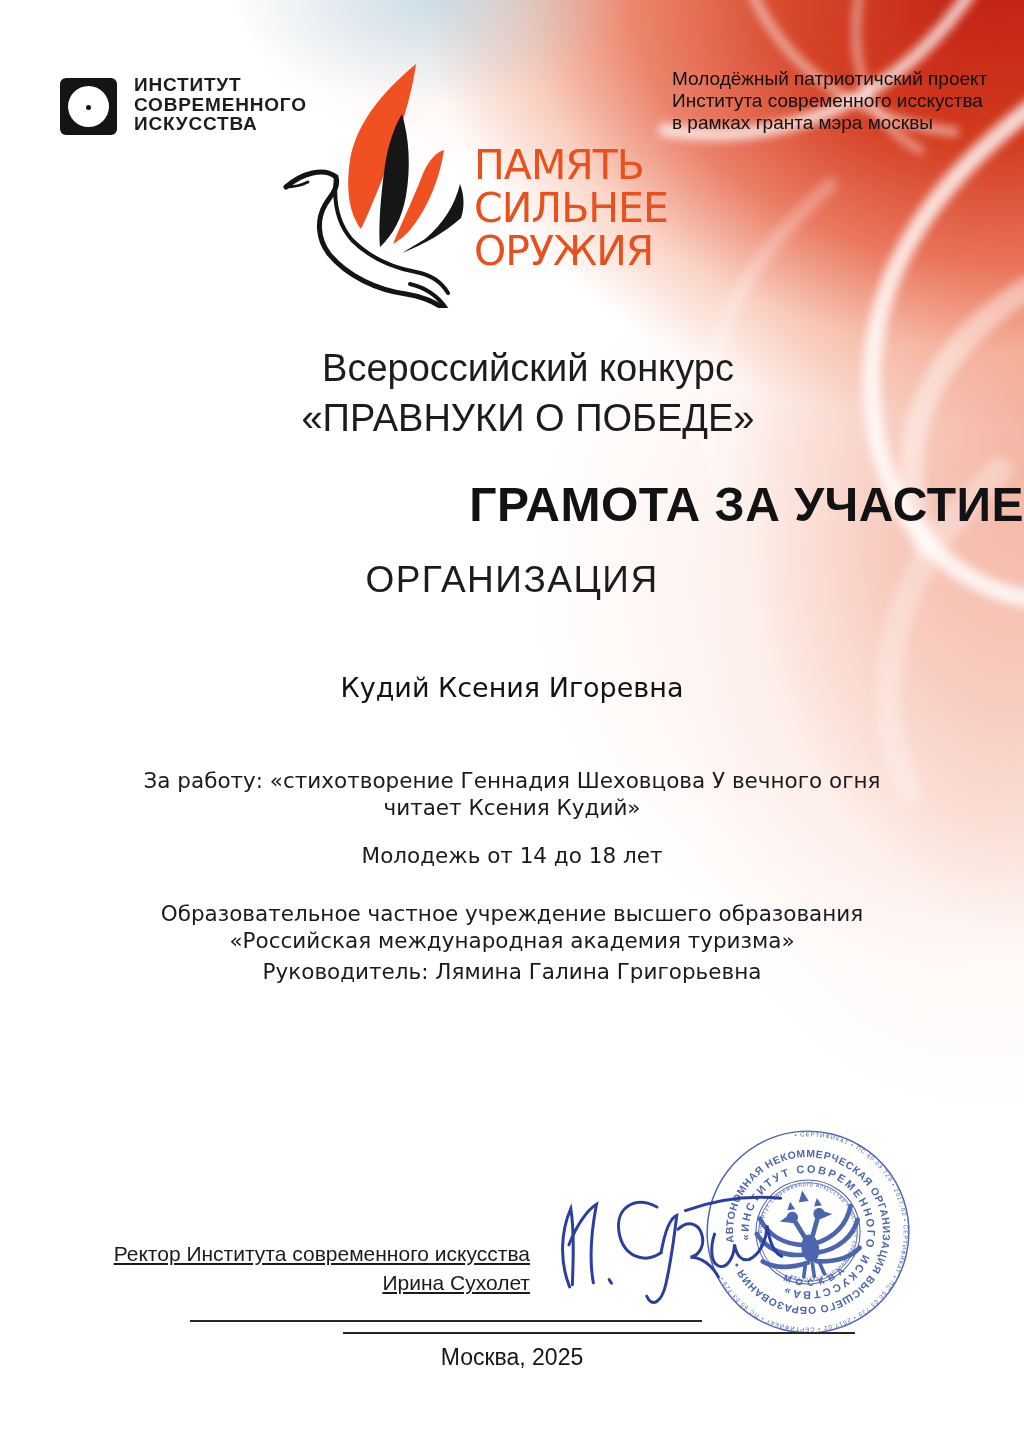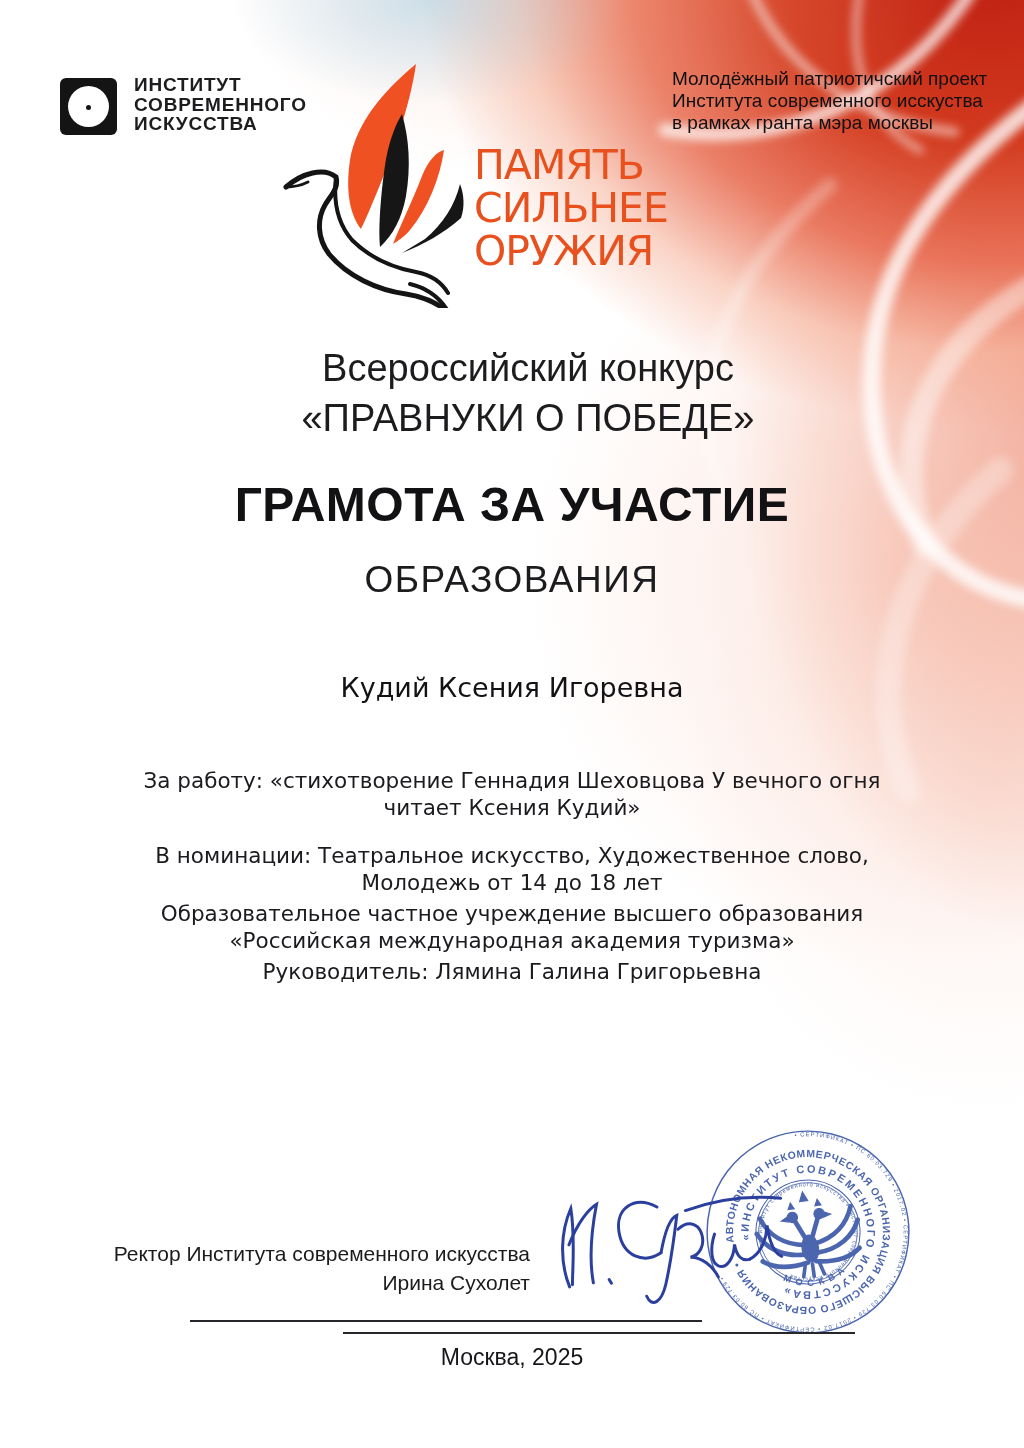--- a/index.html
+++ b/index.html
@@ -24,31 +24,31 @@
   .isa-mark{left:60px;top:78px;width:57px;height:57px;background:#141414;border-radius:6px;}
   .isa-mark .disc{position:absolute;left:8px;top:8px;width:41px;height:41px;border-radius:50%;background:#fff;}
   .isa-mark .dot{position:absolute;left:26px;top:27px;width:5px;height:5px;border-radius:50%;background:#141414;}
   .isa-name{left:134px;top:75px;font-size:19px;font-weight:700;line-height:19.7px;letter-spacing:.8px;color:#1d1d1f;}
   .memory-title{left:474px;top:144px;font-family:"DejaVu Sans",sans-serif;font-weight:400;
                 font-size:41px;line-height:43px;letter-spacing:-1px;color:#e8501e;}
   .project-info{left:672px;top:68px;font-size:19px;line-height:22px;color:#101012;}
 
   
   .contest{top:343px;font-size:38px;line-height:50px;color:#1c1c1f;margin-left:32px;}
-  .award-title{top:477px;font-size:48px;font-weight:700;letter-spacing:.5px;color:#121215;}
+  .award-title{top:477px;font-size:48px;font-weight:700;letter-spacing:.5px;color:#121215;text-align:right;}
   .awarded{top:559px;font-size:37px;letter-spacing:1.5px;color:#1c1c1f;}
   .recipient-name{top:672px;font-family:"DejaVu Sans",sans-serif;font-size:27px;font-weight:400;color:#131316;}
   .body-block{font-family:"DejaVu Sans",sans-serif;font-size:21.5px;line-height:27px;color:#1b1b1f;margin-top:38px;}
   .work{top:729px;}
   .nomination{top:804px;}
   .organization{top:862px;}
   .supervisor{top:920px;}
 
   
-  .rector{right:494px;top:1239px;text-align:right;font-size:21px;line-height:29px;color:#1b1b1d;}
+  .rector{right:494px;top:1239px;text-align:right;font-size:21px;line-height:29px;color:#1b1b1d;text-decoration:underline;}
   .sig-line{height:0;border-top:2.5px solid #26262b;}
   .line1{left:190px;top:1320px;width:512px;}
   .line2{left:343px;top:1332px;width:512px;}
   .city-year{top:1344px;font-size:23px;color:#15151a;}
   .stamp-box{left:704px;top:1128px;width:208px;height:208px;opacity:.88;}
   .sign-box{left:538px;top:1168px;width:264px;height:146px;transform:rotate(-5deg);}
 </style>
 </head>
 <body>
 
@@ -107,30 +107,29 @@
     <div>Института современного исскуства</div>
     <div>в рамках гранта мэра москвы</div>
   </div>
 
   <div class="abs ctr contest">
     <div>Всероссийский конкурс</div>
     <div>«ПРАВНУКИ О ПОБЕДЕ»</div>
   </div>
 
   <div class="abs ctr award-title">ГРАМОТА ЗА УЧАСТИЕ</div>
-  <div class="abs ctr awarded">ОБРАЗОВАНИЯ</div>
+  <div class="abs ctr awarded">ОРГАНИЗАЦИЯ</div>
   <div class="abs ctr recipient-name">Кудий Ксения Игоревна</div>
 
   <div class="abs ctr body-block work">
     <div>За работу: «стихотворение Геннадия Шеховцова У вечного огня</div>
     <div>читает Ксения Кудий»</div>
   </div>
 
   <div class="abs ctr body-block nomination">
-    <div>В номинации: Театральное искусство, Художественное слово,</div>
     <div>Молодежь от 14 до 18 лет</div>
   </div>
 
   <div class="abs ctr body-block organization">
     <div>Образовательное частное учреждение высшего образования</div>
     <div>«Российская международная академия туризма»</div>
   </div>
 
   <div class="abs ctr body-block supervisor">Руководитель: Лямина Галина Григорьевна</div>
 

